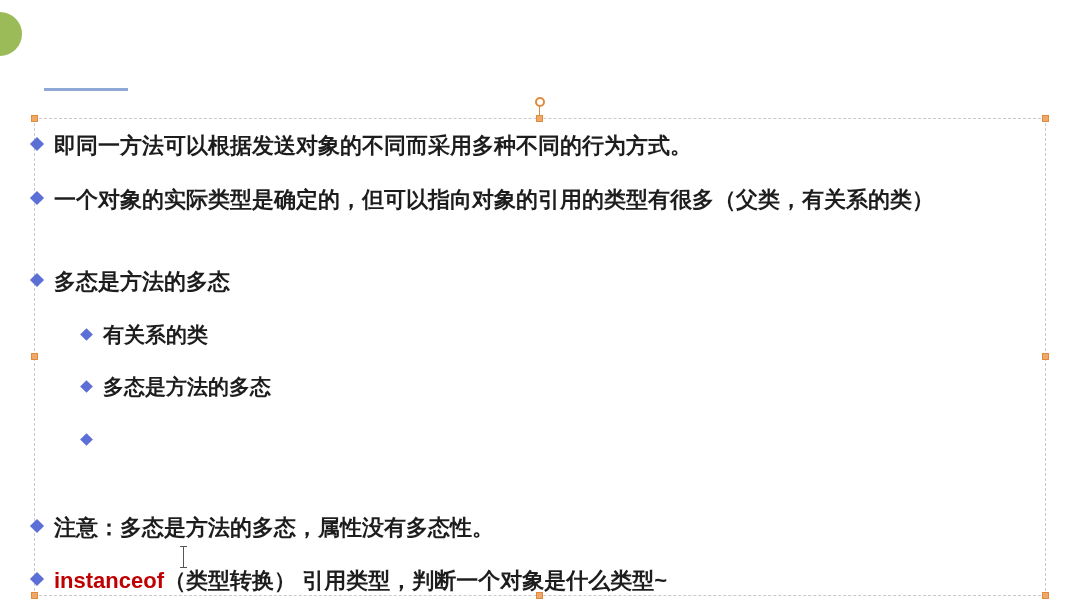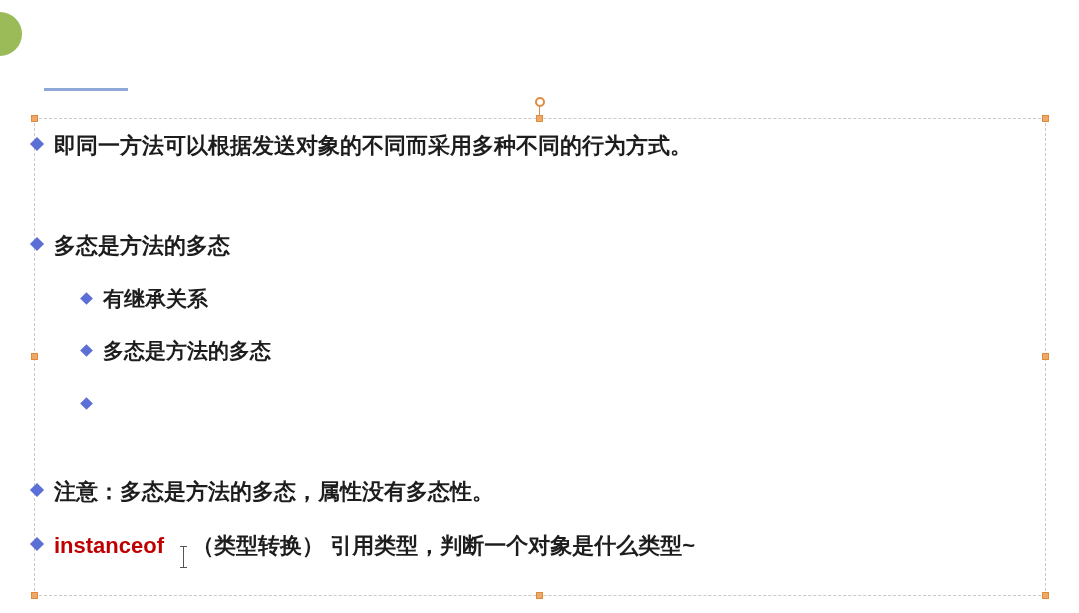--- a/index.html
+++ b/index.html
@@ -191,31 +191,35 @@
   </div>
 
   <div class="bullets">
 
     <div class="bullet-row lvl1">
       <span class="bullet-mark"><span class="diamond"></span></span>
       <span class="bullet-text">即同一方法可以根据发送对象的不同而采用多种不同的行为方式。</span>
     </div>
     <div class="spacer-sm"></div>
 
+    <div class="bullet-row lvl1">
+      <span class="bullet-mark"><span class="diamond"></span></span>
+      <span class="bullet-text">一个对象的实际类型是确定的，但可以指向对象的引用的类型有很多（父类，有关系的类）</span>
+    </div>
     <div class="spacer-md"></div>
 
     <div class="bullet-row lvl1">
       <span class="bullet-mark"><span class="diamond"></span></span>
       <span class="bullet-text">多态是方法的多态</span>
     </div>
     <div class="spacer-sm"></div>
 
     <div class="bullet-row lvl2">
       <span class="bullet-mark"><span class="diamond-sm"></span></span>
-      <span class="bullet-text">有继承关系</span>
+      <span class="bullet-text">有关系的类</span>
     </div>
     <div class="spacer-sm"></div>
 
     <div class="bullet-row lvl2">
       <span class="bullet-mark"><span class="diamond-sm"></span></span>
       <span class="bullet-text">多态是方法的多态</span>
     </div>
     <div class="spacer-sm"></div>
 
     <div class="bullet-row lvl2">
@@ -224,20 +228,20 @@
     <div class="spacer-lg"></div>
 
     <div class="bullet-row lvl1">
       <span class="bullet-mark"><span class="diamond"></span></span>
       <span class="bullet-text">注意：多态是方法的多态，属性没有多态性。</span>
     </div>
     <div class="spacer-sm"></div>
 
     <div class="bullet-row lvl1">
       <span class="bullet-mark"><span class="diamond"></span></span>
-      <span class="bullet-text"><span class="highlight" style="margin-right: 28px;">instanceof</span><span>（类型转换） 引用类型，判断一个对象是什么类型~</span></span>
+      <span class="bullet-text"><span class="highlight" style="">instanceof</span><span>（类型转换） 引用类型，判断一个对象是什么类型~</span></span>
     </div>
 
   </div>
 
   <div class="text-cursor"></div>
 
 </div>
 
 </body></html>

